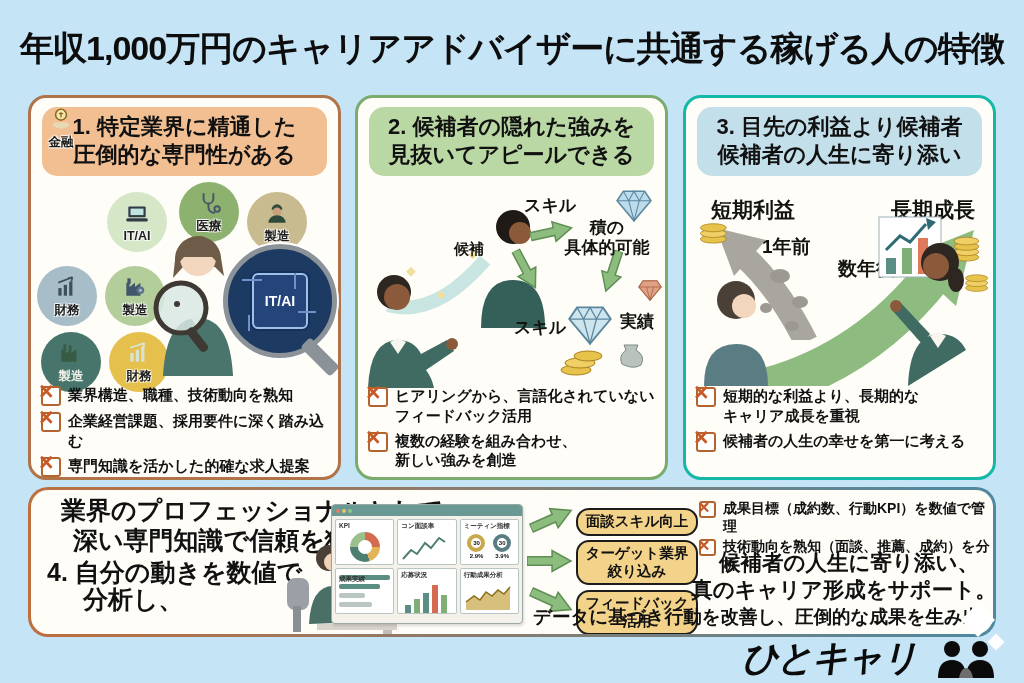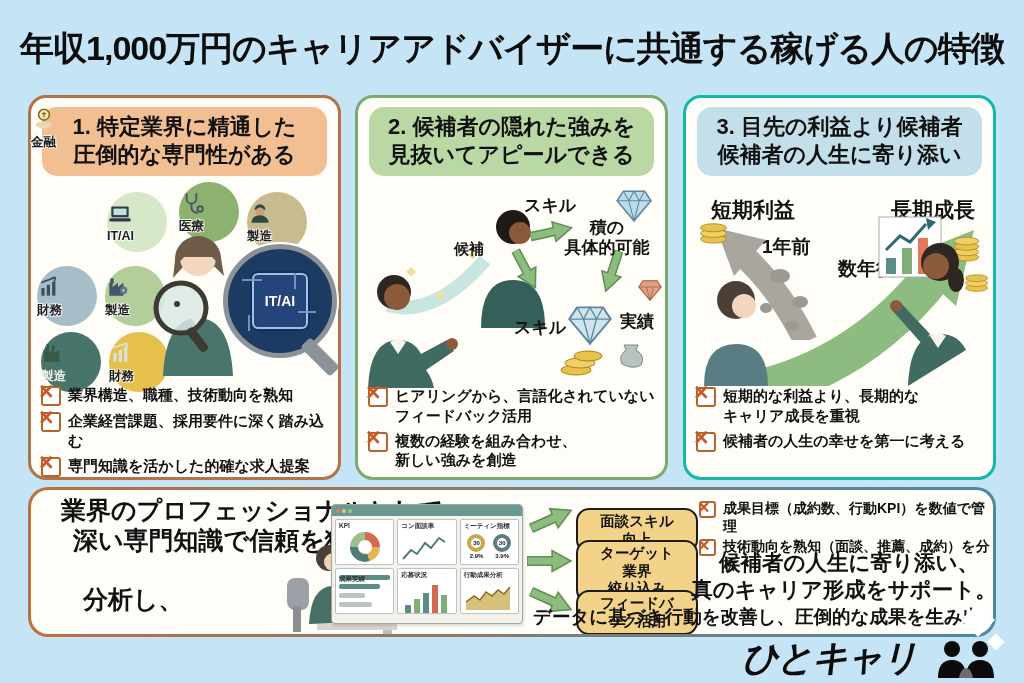--- a/index.html
+++ b/index.html
@@ -17,21 +17,21 @@
   #panel1 .pill{background:#f2bf93;}
   #panel2 .pill{background:#bad8a4;}
   #panel3 .pill{background:#c3dfea;}
   
   .checks{position:absolute;left:10px;width:292px;display:flex;flex-direction:column;gap:5px;}
   .check-row{display:flex;gap:7px;align-items:flex-start;}
   .cbx{position:relative;flex:0 0 16px;width:16px;height:16px;margin-top:1px;background:#fff;border:2.5px solid #b4652f;border-radius:3px;}
   .cbx-x{position:absolute;left:-4px;top:-9px;font-size:25px;font-weight:900;color:#c75b28;line-height:1;}
   .check-lines{font-size:15px;font-weight:900;line-height:1.32;}
   
-  .ind{position:absolute;width:60px;height:60px;border-radius:50%;display:flex;flex-direction:column;justify-content:center;gap:4px;}
+  .ind{position:absolute;width:60px;height:60px;border-radius:50%;display:flex;flex-direction:column;align-items:center;justify-content:center;gap:4px;}
   .ind svg{width:26px;height:26px;}
   .ind .ind-label{font-size:12.5px;font-weight:900;color:#1c1c1c;text-shadow:1px 1px 0 #ffffffb0,-1px -1px 0 #ffffffb0,1px -1px 0 #ffffffb0,-1px 1px 0 #ffffffb0;margin-top:-2px;}
   .ind:nth-of-type(1){left:8px;top:105px;background:#dd8a5d;}
   .ind:nth-of-type(2){left:76px;top:94px;background:#d6e7c8;}
   .ind:nth-of-type(3){left:148px;top:84px;background:#8db26f;}
   .ind:nth-of-type(4){left:216px;top:94px;background:#c9bb90;}
   .ind:nth-of-type(5){left:6px;top:168px;background:#a7bec9;}
   .ind:nth-of-type(6){left:74px;top:168px;background:#b3cd9b;}
   .ind:nth-of-type(7){left:10px;top:234px;background:#47756b;}
   .ind:nth-of-type(7) .ind-label{color:#f2f2ea;text-shadow:none;}
@@ -59,21 +59,21 @@
   .donut{width:30px;height:30px;border-radius:50%;background:conic-gradient(#d46a4f 0 25%,#e2b457 25% 45%,#4e7d72 45% 75%,#9cc08b 75% 100%);margin:3px auto 0;position:relative;}
   .donut::after{content:"";position:absolute;left:8px;top:8px;width:14px;height:14px;background:#fff;border-radius:50%;}
   .gauges{display:flex;justify-content:space-around;margin-top:3px;}
   .gauge{width:18px;height:18px;border-radius:50%;border:4px solid #c9a84c;box-sizing:border-box;display:flex;align-items:center;justify-content:center;font-size:6px;font-weight:700;}
   .gauge.g2{border-color:#5a7d84;}
   .gvals{display:flex;justify-content:space-around;font-size:6px;font-weight:700;margin-top:1px;}
   .hbars div{height:5px;border-radius:2px;background:#5a8d84;margin-top:4px;}
   .vbars{display:flex;align-items:flex-end;gap:3px;height:32px;margin-top:3px;padding:0 4px;}
   .vbars div{width:6px;}
   
-  .badge{position:absolute;left:545px;width:122px;box-sizing:border-box;background:#f3d389;border:2px solid #1c1c1c;border-radius:13px;text-align:center;font-weight:900;font-size:14.5px;line-height:1.22;padding:3px 15px;}
+  .badge{position:absolute;left:545px;width:122px;box-sizing:border-box;background:#f3d389;border:2px solid #1c1c1c;border-radius:13px;text-align:center;font-weight:900;font-size:14.5px;line-height:1.22;padding:3px 0;}
   
   .chev{position:absolute;}
   
   .p4-msg{font-size:21.5px;font-weight:900;}
   .p4-bottom{font-size:18.5px;font-weight:900;}
   .p4-checks{left:668px;top:10px;width:296px;gap:3px;}
   .p4-checks .check-lines{font-size:14px;line-height:1.25;}
   .p4-checks .cbx{flex:0 0 13px;width:13px;height:13px;border-width:2px;}
   .p4-checks .cbx-x{font-size:20px;left:-3px;top:-6px;}
   
@@ -395,20 +395,21 @@
             <span class="line">候補者の人生の幸せを第一に考える</span>
           </span>
       </div>
     </div>
   </div>
 
   <div class="abs p4-outer">
     <div class="p4-inner">
       <div class="abs p4-intro" style="left:30px;top:8px;">業界のプロフェッショナルとして、</div>
       <div class="abs p4-intro" style="left:42px;top:38px;">深い専門知識で信頼を獲得。</div>
+      <div class="abs p4-head" style="left:16px;top:70px;">4. 自分の動きを数値で</div>
       <div class="abs p4-head" style="left:52px;top:97px;">分析し、</div>
 
       <svg class="abs" style="left:252px;top:42px;width:120px;height:104px;" viewBox="0 0 120 104">
         <rect x="4" y="46" width="22" height="32" rx="8" fill="#9aa0a5"></rect>
         <rect x="10" y="74" width="8" height="26" fill="#8a8f94"></rect>
         <circle cx="46" cy="26" r="13" fill="#4a4038"></circle>
         <circle cx="50" cy="30" r="9" fill="#f0d2b8"></circle>
         <path d="M26 92q2-38 24-38 14 0 20 16l16 10-5 10z" fill="#4a6f67"></path>
         <path d="M66 66l30-8 3 18-30 8z" fill="#35404a"></path>
         <rect x="64" y="84" width="40" height="4" fill="#596068"></rect>

